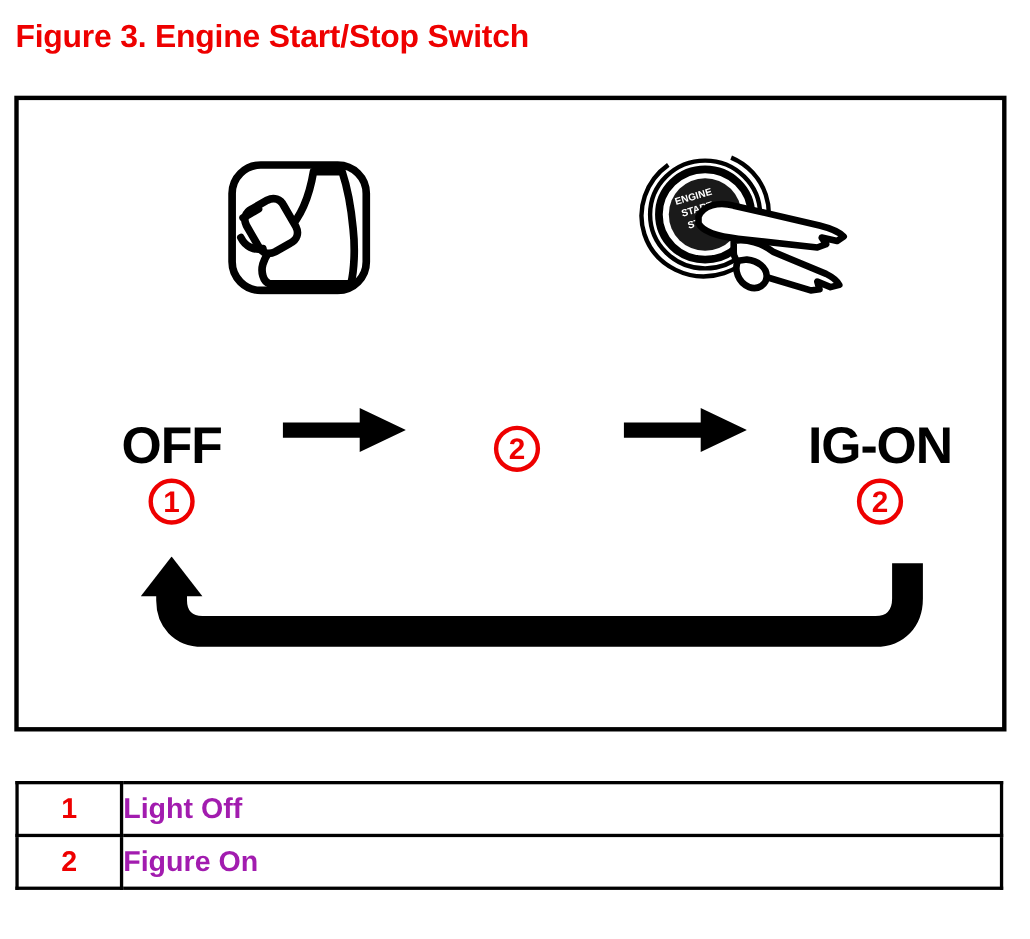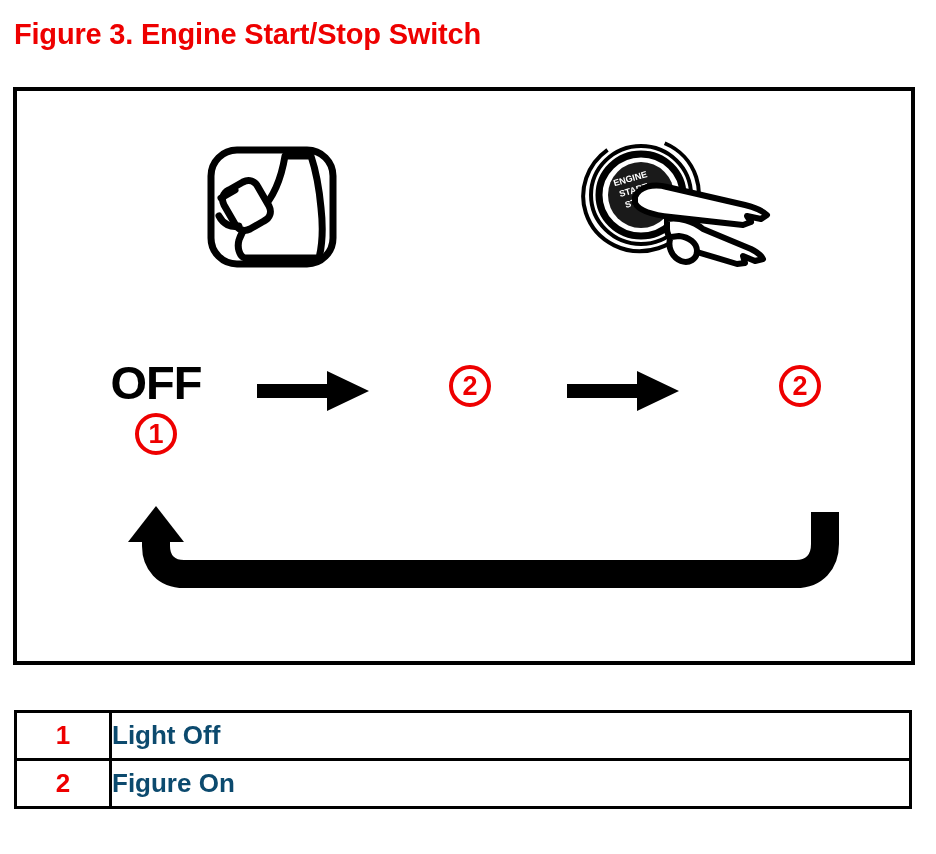--- a/index.html
+++ b/index.html
@@ -65,20 +65,21 @@
     left: 0;
     top: 268px;
     width: 100%;
     height: 120px;
   }
 
   .state {
     position: absolute;
     text-align: center;
     width: 190px;
+    margin-top: 22px;
   }
   .state-label {
     font-size: 47px;
     font-weight: bold;
     color: #000000;
     line-height: 48px;
     letter-spacing: -1px;
     white-space: nowrap;
   }
   .state-marker {
@@ -134,21 +135,21 @@
   }
   .legend-num-cell {
     width: 92px;
     text-align: center;
     color: #ee0000;
     font-size: 26px;
     font-weight: bold;
   }
   .legend-desc-cell {
     padding-left: 22px;
-    color: #0c4a6e;
+    color: #a21caf;
     font-size: 26px;
     font-weight: bold;
   }
 </style>
 </head>
 <body>
 
 <div id="figure-title">Figure 3.  Engine Start/Stop Switch</div>
 
 <div id="diagram-frame">
@@ -211,20 +212,21 @@
       <div class="state-marker">2</div>
     </div>
 
     <div class="flow-arrow" id="flow-arrow-2">
       <svg viewBox="0 0 112 44" width="112" height="44">
         <path d="M0 15 L70 15 L70 2 L112 22 L70 42 L70 29 L0 29 Z" fill="#000000"></path>
       </svg>
     </div>
 
     <div class="state" id="state-igon">
+      <div class="state-label">IG-ON</div>
       <div class="state-marker">2</div>
     </div>
   </div>
 
   <div id="return-loop">
     <svg viewBox="0 0 730 95" width="730" height="95">
       <path d="M713 6 L713 38 C713 56 702 68 684 68 L72 68
                C54 68 44 56 44 40 L44 24" fill="none" stroke="#000000" stroke-width="28" stroke-linecap="butt"></path>
       <path d="M44 0 L72 36 L16 36 Z" fill="#000000"></path>
     </svg>

